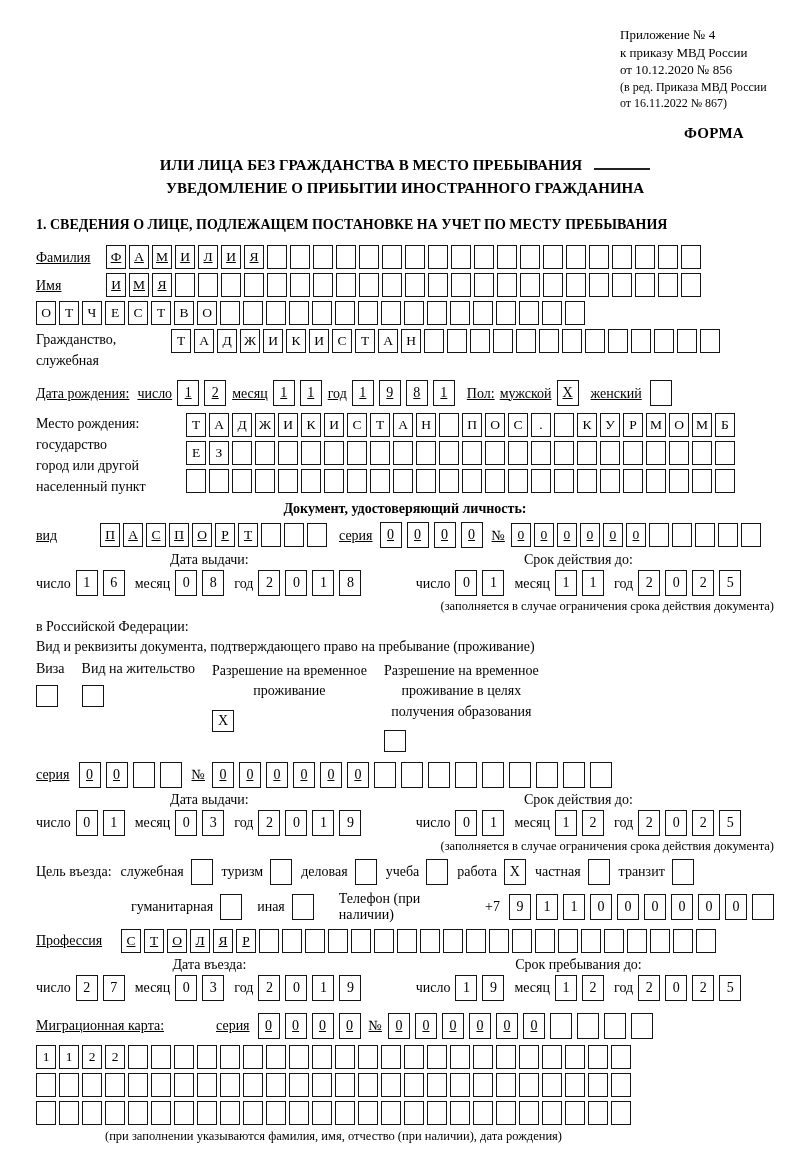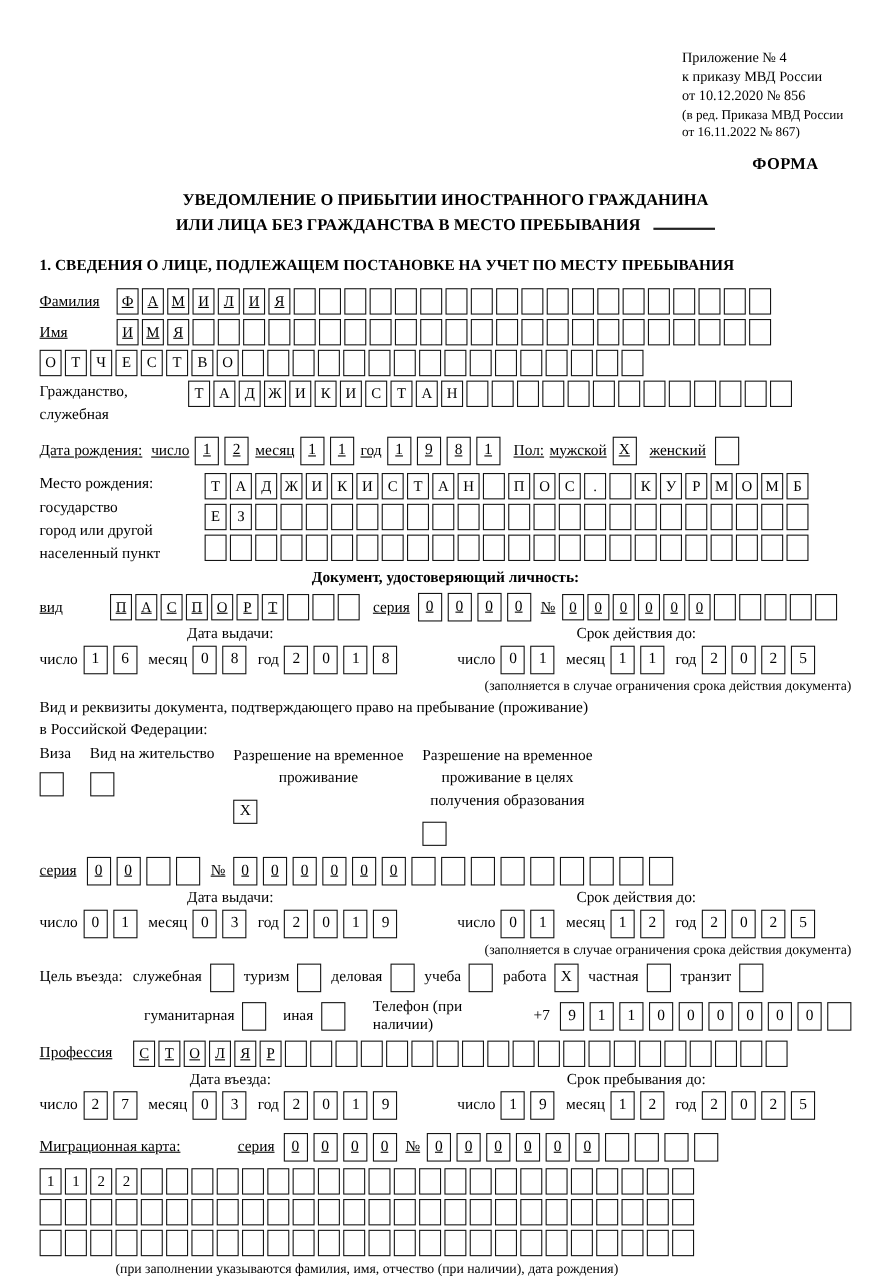--- a/index.html
+++ b/index.html
@@ -4,21 +4,21 @@
 <style>
   * { margin:0; padding:0; box-sizing:border-box; }
   html,body { background:#ffffff; }
   body {
     width:800px; height:1163px; overflow:hidden;
     font-family:"Liberation Serif", serif; color:#000;
   }
   .page { padding:26px 26px 0 36px; }
 
   
-  .annex { margin-left:584px; font-size:13px; line-height:1.35;margin-top:17px; }
+  .annex { margin-left:584px; font-size:13px; line-height:1.35; }
   .annex .small { font-size:12px; }
   .forma { text-align:right; font-weight:bold; font-size:15px; margin:14px 30px 0 0; letter-spacing:.3px; }
 
   .title { text-align:center; font-weight:bold; font-size:15px; line-height:1.5; margin-top:12px; }
   .blank { display:inline-block; width:56px; border-bottom:2px solid #222; height:14px; margin-left:12px; }
 
   .section { font-weight:bold; font-size:14px; margin-top:18px; margin-bottom:12px; }
 
   .frow { display:flex; align-items:flex-start; margin-bottom:4px; }
   .frow.vcenter { align-items:center;text-decoration:underline; }
@@ -72,24 +72,24 @@
   <div class="annex">
     <div>Приложение № 4</div>
     <div>к приказу МВД России</div>
     <div>от 10.12.2020 № 856</div>
     <div class="small">(в ред. Приказа МВД России</div>
     <div class="small">от 16.11.2022 № 867)</div>
   </div>
   <div class="forma">ФОРМА</div>
 
   <div class="title">
-    <div>УВЕДОМЛЕНИЕ О ПРИБЫТИИ ИНОСТРАННОГО ГРАЖДАНИНА</div>
     <div>
       <span>ИЛИ ЛИЦА БЕЗ ГРАЖДАНСТВА В МЕСТО ПРЕБЫВАНИЯ</span><span class="blank"></span>
     </div>
+    <div>УВЕДОМЛЕНИЕ О ПРИБЫТИИ ИНОСТРАННОГО ГРАЖДАНИНА</div>
   </div>
 
   <div class="section">1. СВЕДЕНИЯ О ЛИЦЕ, ПОДЛЕЖАЩЕМ ПОСТАНОВКЕ НА УЧЕТ ПО МЕСТУ ПРЕБЫВАНИЯ</div>
 
   <div class="frow vcenter">
     <span class="lbl w70">Фамилия</span>
     <span class="cells">
         <span class="cell">Ф</span>
         <span class="cell">А</span>
         <span class="cell">М</span>
@@ -408,22 +408,22 @@
             <span class="cell">2</span>
             <span class="cell">0</span>
             <span class="cell">2</span>
             <span class="cell">5</span>
           </span>
       </div>
     </div>
   </div>
   <div class="note-right">(заполняется в случае ограничения срока действия документа)</div>
 
+  <div class="introline">в Российской Федерации:</div>
   <div class="introline">Вид и реквизиты документа, подтверждающего право на пребывание (проживание)</div>
-  <div class="introline">в Российской Федерации:</div>
 
   <div class="vrow">
     <div class="opt">
       <span>Виза</span>
       <span class="cbox"></span>
     </div>
     <div class="opt">
       <span>Вид на жительство</span>
       <span class="cbox"></span>
     </div>

